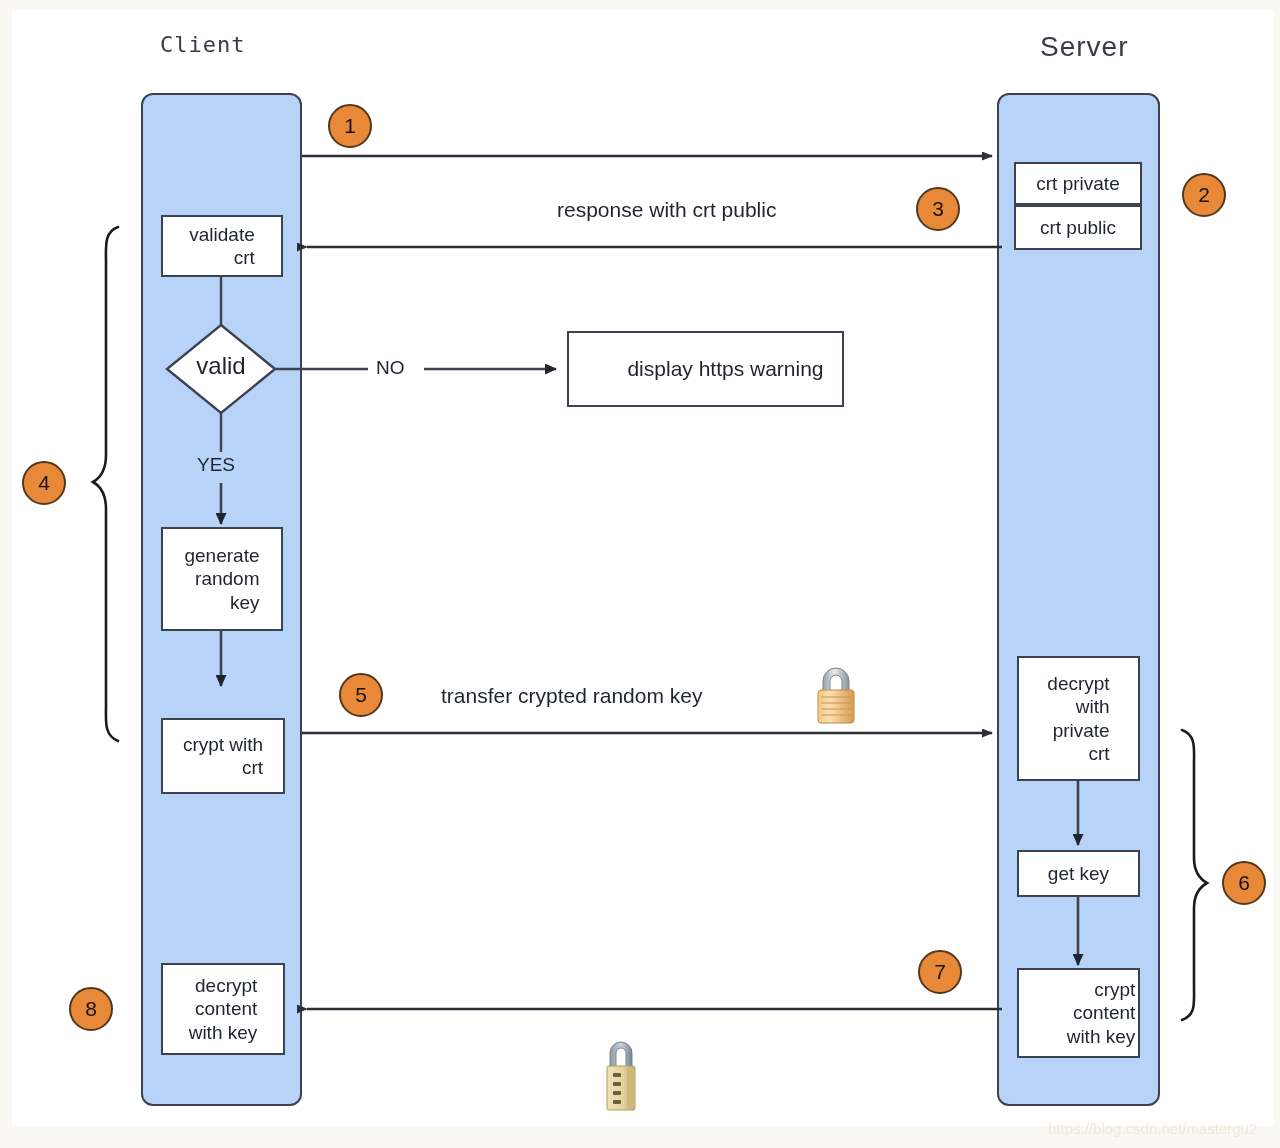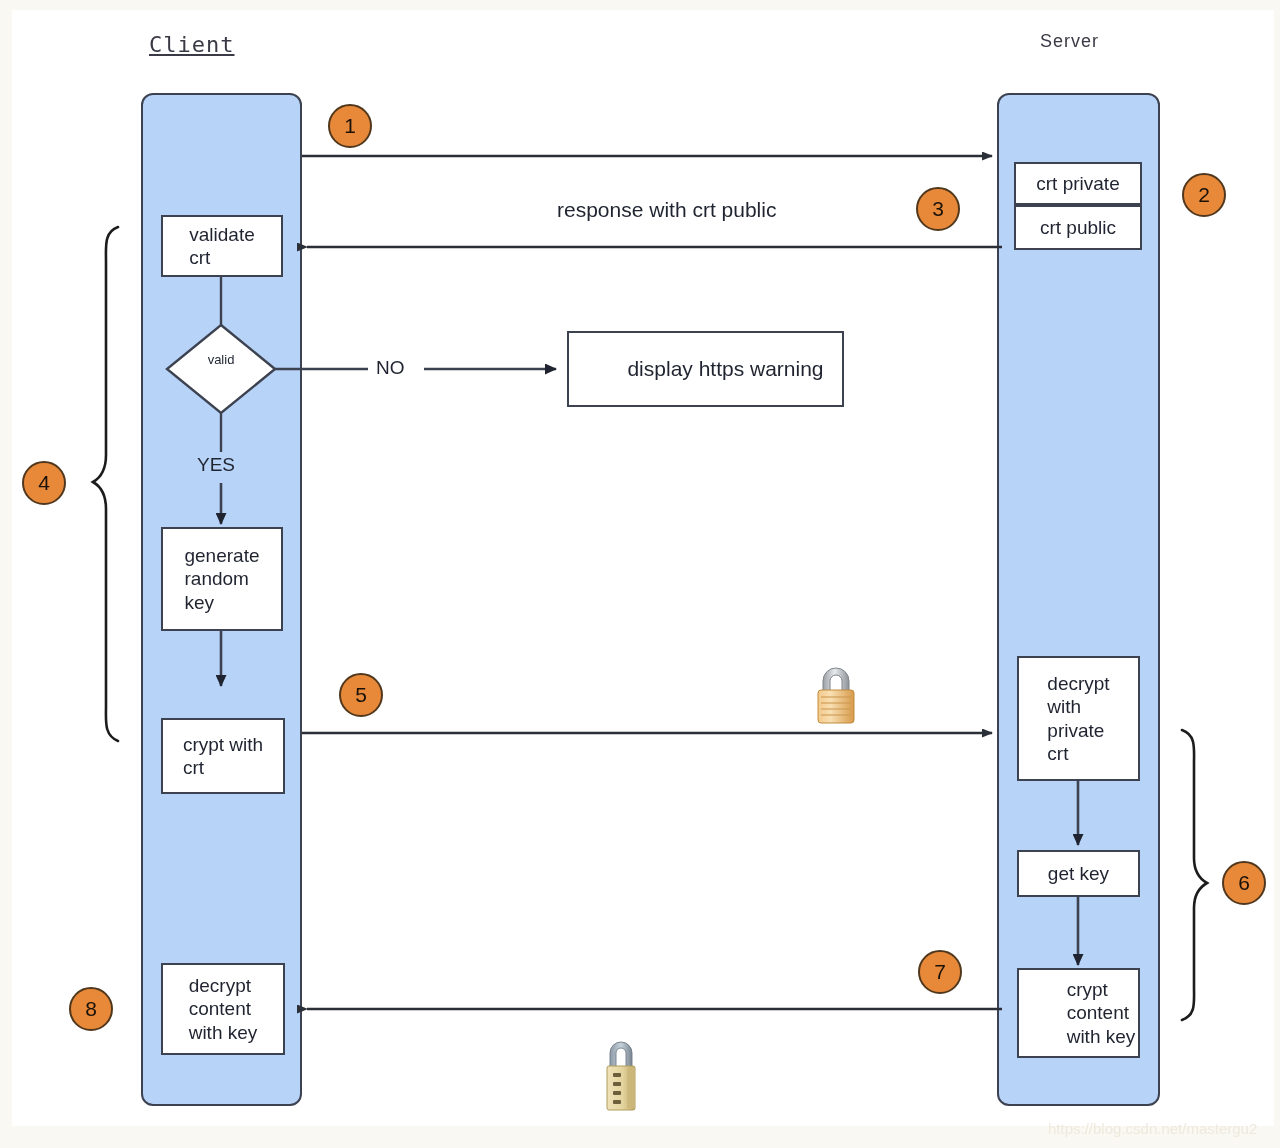--- a/index.html
+++ b/index.html
@@ -20,21 +20,21 @@
     position: absolute;
     background: #faf8f2;
   }
   .frame-left  { left: 0;   top: 0; width: 12px;  height: 1148px; }
   .frame-top   { left: 0;   top: 0; width: 1280px; height: 10px; }
   .frame-bottom{ left: 0;   top: 1126px; width: 1280px; height: 22px; }
   .frame-right { right: 0;  top: 0; width: 6px; height: 1148px; }
 
   .col-title {
     position: absolute;
-    font-size: 18px;
+    font-size: 28px;
     color: #3a3a46;
     letter-spacing: 1px;
     white-space: nowrap;
   }
   .col-title.mono { font-family: "DejaVu Sans Mono", monospace; font-size: 22px; }
 
   .lane {
     position: absolute;
     background: #b8d3f8;
     border: 2px solid #3c4250;
@@ -43,21 +43,21 @@
   }
 
   .node {
     position: absolute;
     background: #ffffff;
     border: 2px solid #3c4250;
     box-sizing: border-box;
     display: flex;
     align-items: center;
     justify-content: center;
-    text-align: left;
+    text-align: right;
     font-size: 19px;
     line-height: 1.22;
     color: #1f2430;
     white-space: pre-line;
   }
 
   .badge {
     position: absolute;
     background: #e8893a;
     border: 2px solid #51381c;
@@ -94,21 +94,21 @@
     pointer-events: none;
   }
 
   .diamond-wrap {
     position: absolute;
   }
   .diamond-text {
     position: absolute;
     width: 100%;
     text-align: center;
-    font-size: 13px;
+    font-size: 24px;
     color: #1f2430;
   }
 
   .watermark {
     position: absolute;
     font-size: 15px;
     color: #efe9dd;
     white-space: nowrap;
   }
 
@@ -117,21 +117,21 @@
 </head>
 <body>
 
 <div id="stage">
 
   <div class="frame-edge frame-left"></div>
   <div class="frame-edge frame-top"></div>
   <div class="frame-edge frame-bottom"></div>
   <div class="frame-edge frame-right"></div>
 
-  <div class="col-title mono" style="left:149px; top:32px;text-decoration:underline;">Client</div>
+  <div class="col-title mono" style="left:160px; top:32px;">Client</div>
   <div class="col-title" style="left:1040px; top:31px;">Server</div>
 
   <div class="lane" style="left:141px; top:93px; width:161px; height:1013px;"></div>
   <div class="lane" style="left:997px; top:93px; width:163px; height:1013px;"></div>
 
   <svg class="overlay" viewBox="0 0 1280 1148">
     <defs>
       <marker id="arrowhead" markerWidth="11" markerHeight="9" refX="10" refY="4.5" orient="auto" markerUnits="userSpaceOnUse">
         <path d="M0,0 L11,4.5 L0,9 z" fill="#2b2f38"></path>
       </marker>
@@ -177,20 +177,21 @@
   <div class="badge" style="left:328px; top:104px;">1</div>
   <div class="badge" style="left:1182px; top:173px;">2</div>
   <div class="badge" style="left:916px; top:187px;">3</div>
   <div class="badge" style="left:22px; top:461px;">4</div>
   <div class="badge" style="left:339px; top:673px;">5</div>
   <div class="badge" style="left:1222px; top:861px;">6</div>
   <div class="badge" style="left:918px; top:950px;">7</div>
   <div class="badge" style="left:69px; top:987px;">8</div>
 
   <div class="edge-label" style="left:557px; top:198px;text-align:center;">response with crt public</div>
+  <div class="edge-label" style="left:441px; top:684px;">transfer crypted random key</div>
 
   <div class="node" style="left:161px; top:215px; width:122px; height:62px;">validate
 crt</div>
 
   <div class="diamond-wrap" style="left:167px; top:352px; width:108px; height:34px;">
     <div class="diamond-text">valid</div>
   </div>
 
   <div class="small-label" style="left:197px; top:454px;">YES</div>
   <div class="small-label" style="left:376px; top:357px;">NO</div>

